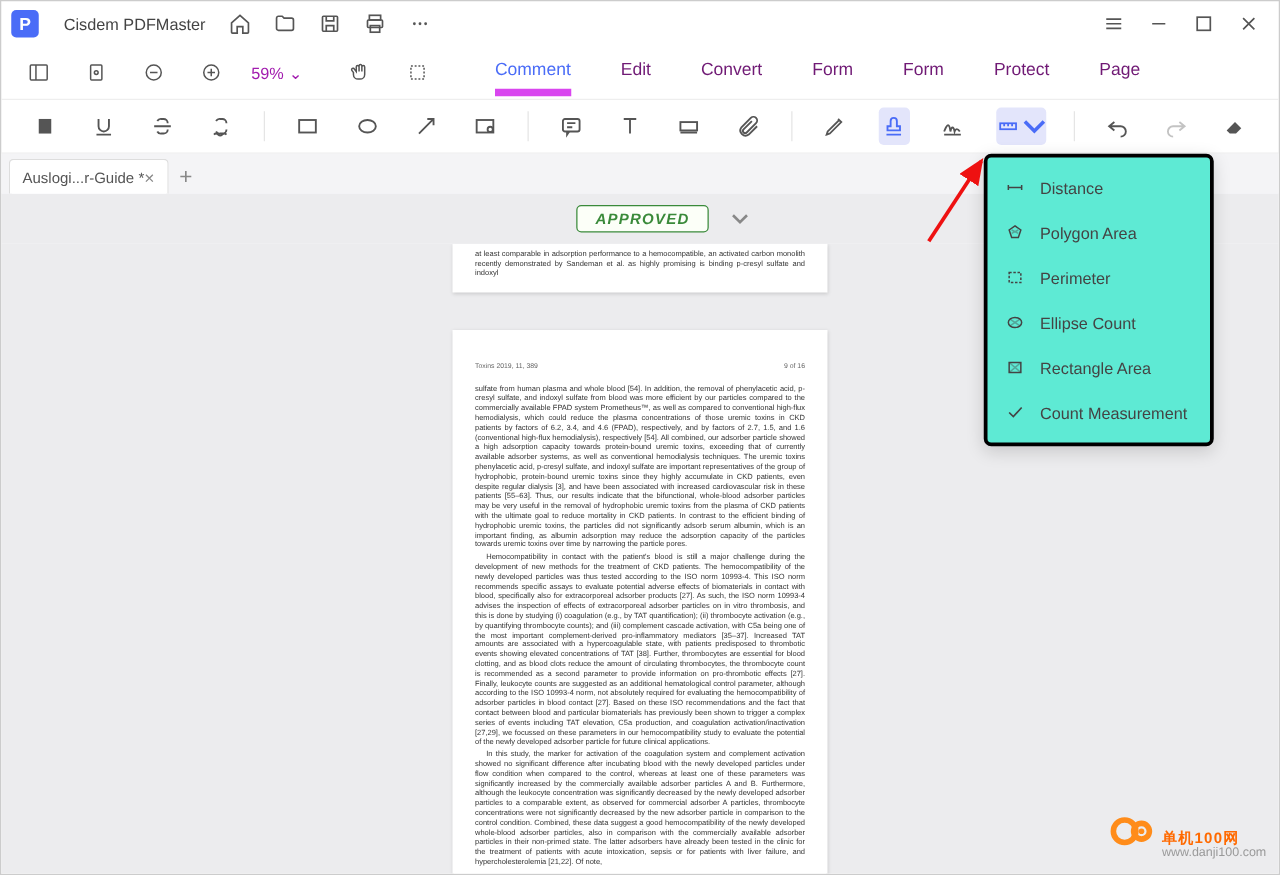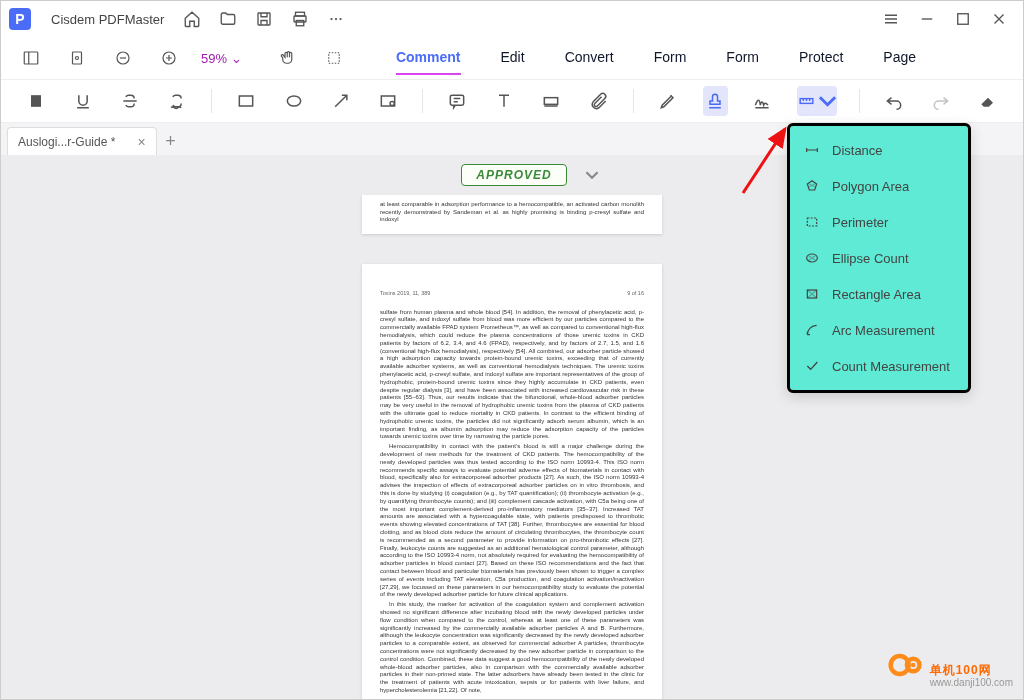--- a/index.html
+++ b/index.html
@@ -12,33 +12,33 @@
 .tb-ico { width:32px; height:32px; display:flex; align-items:center; justify-content:center; color:#555; cursor:pointer; }
 .tb-ico svg { width:18px; height:18px; }
 .flex-spacer { flex:1; }
 
 
 .maintb { height:42px; display:flex; align-items:center; padding:0 16px; gap:18px; }
 .mb-ico { width:28px; height:28px; display:flex; align-items:center; justify-content:center; color:#555; cursor:pointer; }
 .mb-ico svg { width:18px; height:18px; }
 .zoom { font-size:13px; color:#a21caf; display:flex; align-items:center; gap:4px; cursor:pointer;}
 .tabs { display:flex; gap:40px; margin-left:30px; }
-.tab { font-size:14px; color:#0f172a; cursor:pointer; padding:8px 0; }
-.tab.active { color:#4a6cf7; border-bottom:2px solid #d946ef; font-weight:700;text-align:right; }
+.tab { font-size:14px; color:#701a75; cursor:pointer; padding:8px 0; }
+.tab.active { color:#4a6cf7; border-bottom:6px solid #d946ef; font-weight:400;text-align:right; }
 
 
 .annotb { height:44px; border-top:1px solid #eee; border-bottom:1px solid #eee; display:flex; align-items:center; padding:0 22px; gap:22px; }
 .an-ico { width:30px; height:30px; display:flex; align-items:center; justify-content:center; color:#555; cursor:pointer; border-radius:4px; }
 .an-ico svg { width:20px; height:20px; }
 .an-ico.active { background:#e3e5fb; color:#4a6cf7; }
 .an-sep { width:1px; height:24px; background:#e5e5e5; }
 
 
 .filetabs { height:32px; background:#f4f4f6; display:flex; align-items:flex-end; padding-left:6px; }
-.filetab { height:28px; background:#fff; border:1px solid #ddd; border-bottom:none; border-radius:4px 4px 0 0; padding:0 10px; display:flex; align-items:center; gap:22px; font-size:12px; color:#555; }
+.filetab { height:28px; background:#fff; border:1px solid #ddd; border-bottom:none; border-radius:4px 4px 0 0; padding:0 10px; display:flex; align-items:center; gap:0; font-size:12px; color:#555; }
 .filetab .x { color:#888; cursor:pointer; font-size:14px;}
 .newtab { width:28px; height:28px; display:flex; align-items:center; justify-content:center; color:#888; cursor:pointer; font-size:18px;}
 
 
 .stampbar { height:40px; background:#ececee; display:flex; align-items:center; justify-content:center; gap:14px;padding-left:40px; }
 .stamp { border:1.5px solid #3a8a3a; color:#3a8a3a; font-weight:700; letter-spacing:1px; font-size:12px; padding:3px 14px; border-radius:4px; background:#fcfff8; font-style:italic;}
 .stamp-sel { width:22px; height:22px; display:flex; align-items:center; justify-content:center; color:#888; cursor:pointer;}
 
 
 .docarea { position:absolute; top:194px; left:0; right:0; bottom:0; background:#ececee; overflow:hidden; display:flex; flex-direction:column; align-items:center; }
@@ -336,26 +336,20 @@
         <path d="M6 8l12 8M6 16l12-8" opacity=".4"></path>
       </svg>
       <span>Ellipse Count</span>
     </div>
   <div class="dd-item">
       <svg viewBox="0 0 24 24" fill="none" stroke="currentColor" stroke-width="1.8">
         <rect x="5" y="6" width="14" height="12"></rect>
         <path d="M5 6l14 12M19 6L5 18" opacity=".4"></path>
       </svg>
       <span>Rectangle Area</span>
-    </div>
-  <div class="dd-item">
-      <svg viewBox="0 0 24 24" fill="none" stroke="currentColor" stroke-width="1.8">
-        <path d="M5 19a14 14 0 0 1 14-14M5 19h4M5 19v-4"></path>
-      </svg>
-      <span>Arc Measurement</span>
     </div>
   <div class="dd-item">
       <svg viewBox="0 0 24 24" fill="none" stroke="currentColor" stroke-width="2">
         <path d="M5 12l5 5L20 6"></path>
       </svg>
       <span>Count Measurement</span>
     </div>
 </div>
 
 <svg class="arrow" width="70" height="80">

